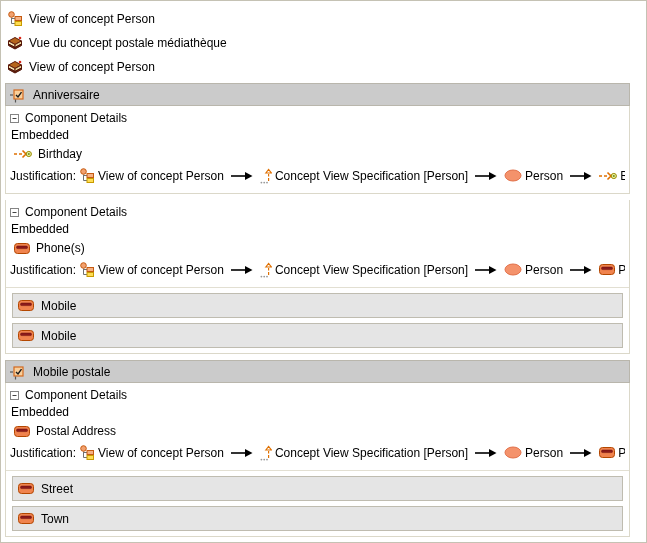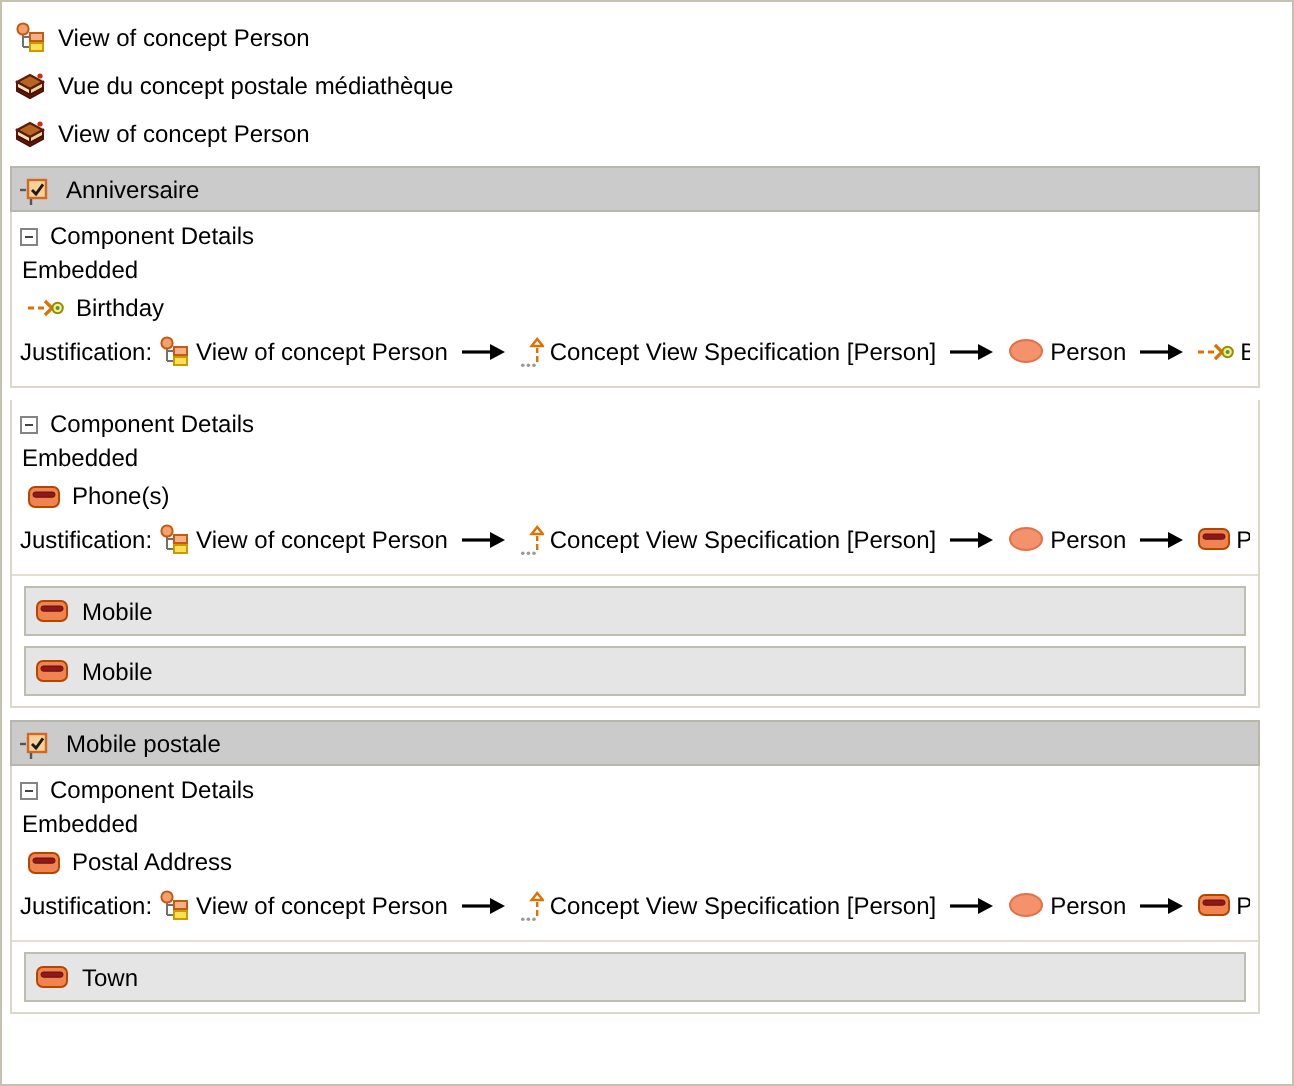--- a/index.html
+++ b/index.html
@@ -312,17 +312,23 @@
             </svg>
           <span>Postal Address</span>
         </span>
       </div>
     </div>
     <div class="kids">
       <div class="kid">
         <svg class="ic-rect">
             <use href="#i-rect"></use>
           </svg>
+        <span>Street</span>
+      </div>
+      <div class="kid">
+        <svg class="ic-rect">
+            <use href="#i-rect"></use>
+          </svg>
         <span>Town</span>
       </div>
     </div>
   </div>
 </div>
 
 </body></html>

